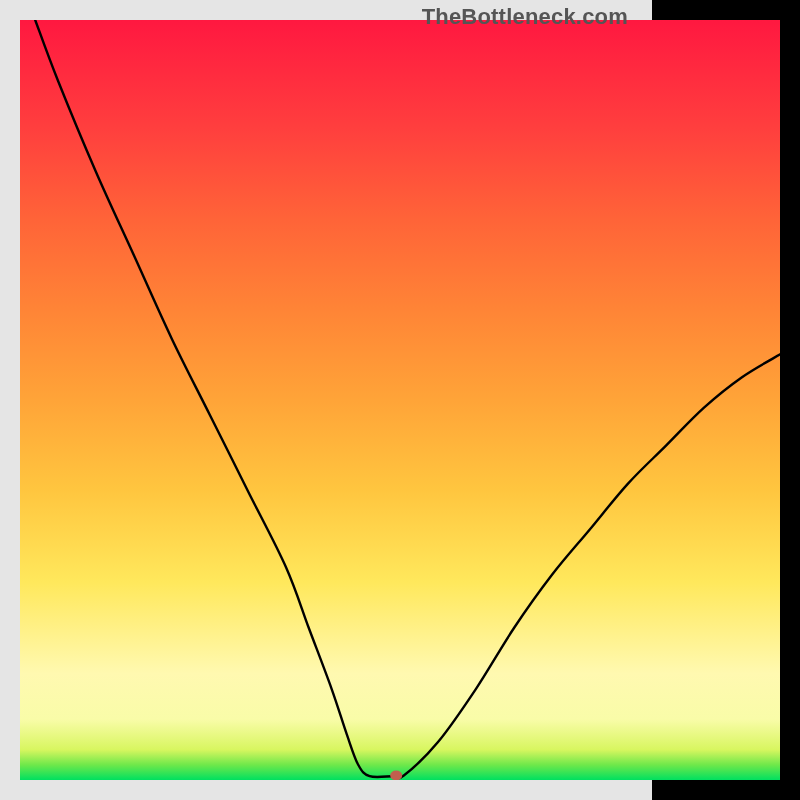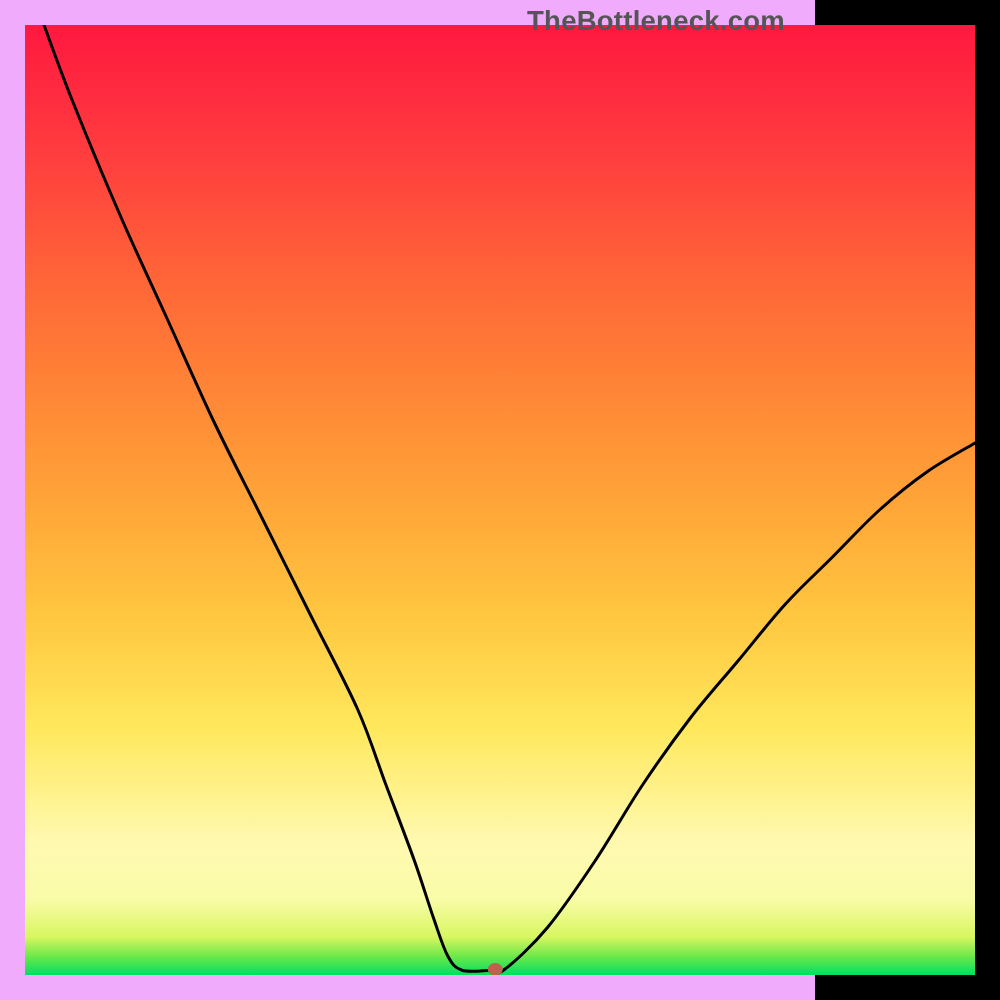--- a/index.html
+++ b/index.html
@@ -1,21 +1,21 @@
 <!DOCTYPE html>
 <html><head>
 <meta charset="utf-8">
 <style>
   * { margin: 0; padding: 0; box-sizing: border-box; }
   html, body { width: 800px; height: 800px; overflow: hidden; background: #000; }
   .frame {
     position: relative;
     width: 652px;
     height: 800px;
-    background: #f0abfc;
+    background: #e5e5e5;
   }
   .plot-area {
     position: absolute;
     left: 20px;
     top: 20px;
     width: 760px;
     height: 760px;
     background: linear-gradient(to top,
       #00e060 0%,
       #6fe84a 2%,

